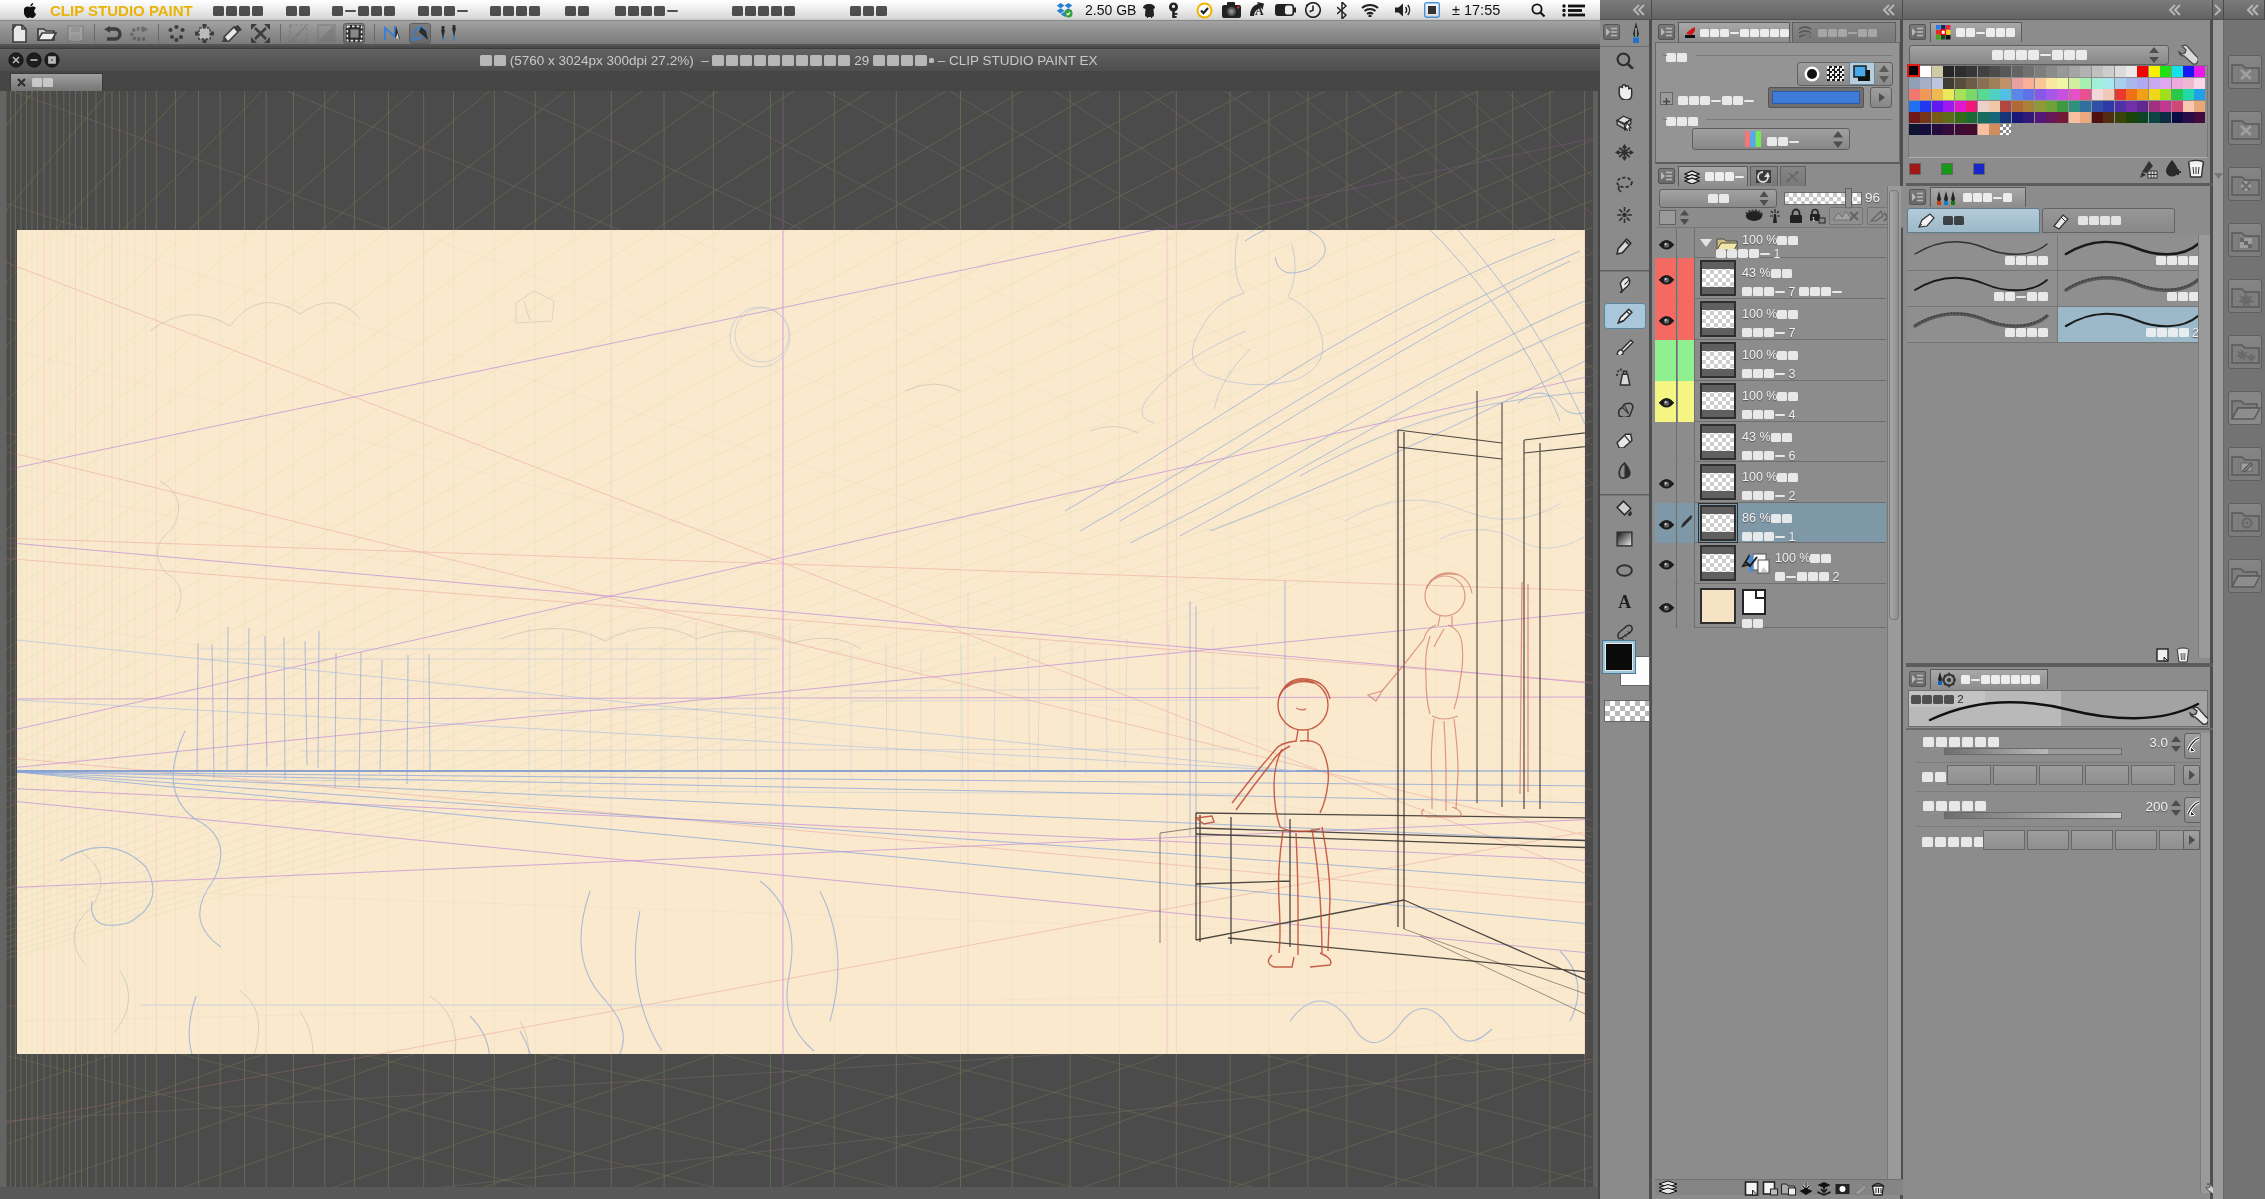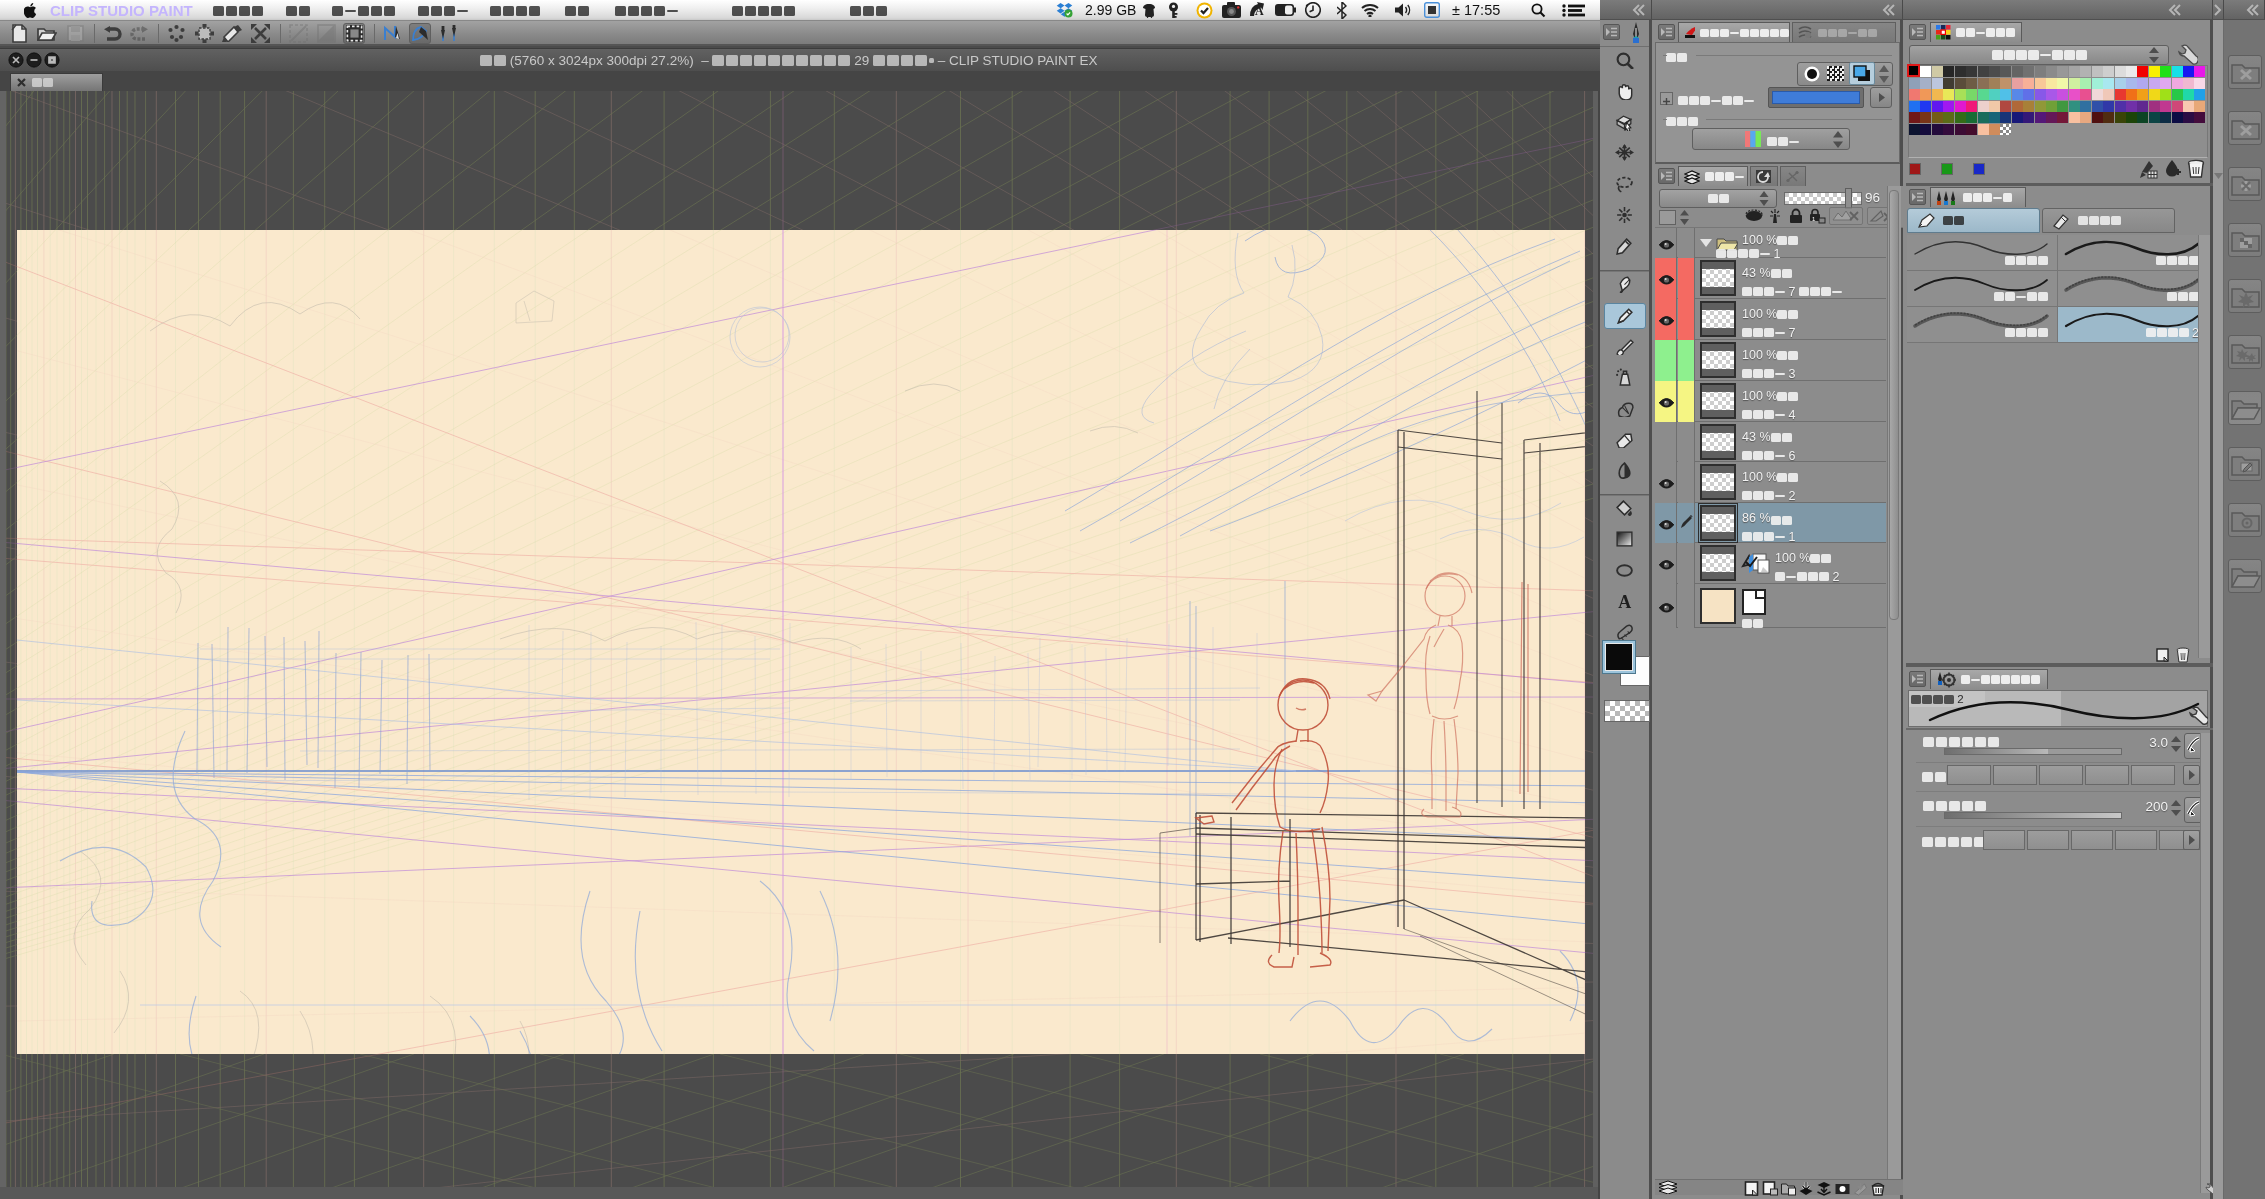--- a/index.html
+++ b/index.html
@@ -6,21 +6,21 @@
 .abs{position:absolute}
 #root{position:absolute;left:0;top:0;width:2265px;height:1199px}
 .jp{display:inline-flex;align-items:center}
 .jp i{display:inline-block;border-radius:1.5px}
 </style></head><body>
 <div id="root">
     <div class="abs" style="left:0;top:0;width:1600px;height:21px;background:linear-gradient(#ffffff,#f0f0f0 40%,#d8d8d8 90%,#c8c8c8);border-bottom:1px solid #888"></div>
     <svg class="abs" style="left:24px;top:3px" width="15" height="16" viewBox="0 0 15 16">
       <path fill="#111" d="M10.8 8.4c0-2 1.7-3 1.8-3.1-1-1.4-2.5-1.6-3-1.6-1.3-.1-2.5.7-3.1.7-.6 0-1.6-.7-2.7-.7C2.4 3.7 1 4.5.3 5.8c-1.4 2.4-.4 6 1 8 .7 1 1.5 2 2.5 2 1 0 1.4-.6 2.6-.6 1.2 0 1.6.6 2.7.6 1.1 0 1.8-1 2.5-2 .8-1.1 1.1-2.2 1.1-2.3 0 0-2-.8-2-3.1zM8.9 2.2c.5-.7.9-1.6.8-2.2-.8 0-1.7.5-2.3 1.2-.5.6-.9 1.5-.8 2.4.9 0 1.8-.7 2.3-1.4z" transform="scale(0.95)"></path>
     </svg>
-    <div class="abs" style="left:50px;top:1px;width:260px;height:19px;font-weight:bold;font-size:15px;color:#c4b5fd;display:flex;align-items:center">CLIP STUDIO PAINT</div>
+    <div class="abs" style="left:50px;top:1px;width:260px;height:19px;font-weight:bold;font-size:15px;color:#eab308;display:flex;align-items:center">CLIP STUDIO PAINT</div>
     <div class="abs" style="left:213px;top:3px;height:16px;display:flex;align-items:center">
       <span class="jp" style="gap:2px;position:relative;top:0px">
         <i style="width:11px;height:10px;background:#222222;opacity:0.78"></i>
         <i style="width:11px;height:10px;background:#222222;opacity:0.78"></i>
         <i style="width:11px;height:10px;background:#222222;opacity:0.78"></i>
         <i style="width:11px;height:10px;background:#222222;opacity:0.78"></i>
       </span>
     </div>
     <div class="abs" style="left:286px;top:3px;height:16px;display:flex;align-items:center">
       <span class="jp" style="gap:2px;position:relative;top:0px">
@@ -82,21 +82,21 @@
         <i style="width:11px;height:10px;background:#222222;opacity:0.78"></i>
         <i style="width:11px;height:10px;background:#222222;opacity:0.78"></i>
         <i style="width:11px;height:10px;background:#222222;opacity:0.78"></i>
       </span>
     </div>
     <svg class="abs" style="left:1056px;top:3px" width="17" height="15" viewBox="0 0 17 15">
       <path fill="#2a7fd4" d="M4.5 0 8.5 2.6 4.7 5.2 0.7 2.7zM12.5 0 16.3 2.6 12.4 5.2 8.5 2.6zM0.7 7.8 4.7 5.2 8.5 7.8 4.5 10.4zM8.5 7.8 12.4 5.2 16.3 7.8 12.5 10.4zM4.8 11.2 8.5 8.8 12.3 11.2 8.5 13.8z"></path>
       <circle cx="12.5" cy="10.5" r="4" fill="#35a235"></circle>
       <path d="M10.6 10.5l1.3 1.3 2.2-2.4" stroke="#fff" stroke-width="1.2" fill="none"></path>
     </svg>
-    <div class="abs" style="left:1085px;top:2px;font-size:14px;color:#111">2.99 GB</div>
+    <div class="abs" style="left:1085px;top:2px;font-size:14px;color:#111">2.50 GB</div>
 <svg class="abs" style="left:1141px;top:3px" width="16" height="15">
       <path d="M2 5c0-2 2-4 6-4s6 2 6 4l-1.5 1 .5 6c0 1-1 2-2 2l.3 2-1.8-2h-2l-1.7 2 .2-2c-1 0-2-1-2-2l.5-6z" fill="#222"></path>
     </svg>
 <svg class="abs" style="left:1167px;top:2px" width="13" height="17">
       <circle cx="6.5" cy="5" r="4.5" fill="#222"></circle>
       <circle cx="6.5" cy="4.4" r="1.6" fill="#eee"></circle>
       <rect x="5.2" y="8" width="2.6" height="8" fill="#222"></rect>
       <rect x="7" y="11" width="3.4" height="1.8" fill="#222"></rect>
       <rect x="7" y="14" width="2.6" height="1.8" fill="#222"></rect>
     </svg>
@@ -1338,21 +1338,21 @@
         <path d="M1 6 Q8.5 -3 16 6" fill="none" stroke="#1c1c1c" stroke-width="1"></path>
       </svg></div>
     <div class="abs" style="left:1679px;top:515px;width:14px;height:15px"><svg width="14" height="15">
         <path d="M2 13 Q3 8 6 6 L11 1 13 3 8 8 Q6 11 2 13z" fill="#2a2a2a"></path>
         <path d="M11 1q2-1 2 1" stroke="#2a2a2a" fill="none"></path>
       </svg></div>
     <div class="abs" style="left:1700px;top:505px;width:36px;height:36px;border:2px solid #2e2e2e;background:repeating-conic-gradient(#ffffff 0 25%,#cdcdcd 0 50%) 0 0/8px 8px"></div>
     <div class="abs" style="left:1702px;top:507px;width:32px;height:7px;background:#5f5f5f"></div>
     <div class="abs" style="left:1702px;top:532px;width:32px;height:7px;background:#5f5f5f"></div>
     <div class="abs" style="left:1698px;top:503px;width:40px;height:40px;border:1px solid #2e2e2e"></div>
-    <div class="abs" style="left:1742px;top:508px"><span style="display:inline-flex;align-items:flex-end;height:13px">
+    <div class="abs" style="left:1742px;top:508px"><span style="display:inline-flex;align-items:center;height:13px">
         <span style="font-size:12.5px;color:#f2f2f2;text-shadow:0 1px 1px #555;white-space:pre">86 %</span>
         <span class="jp" style="gap:1px;position:relative;top:0px">
           <i style="width:10px;height:9px;background:#f2f2f2;opacity:0.9"></i>
           <i style="width:10px;height:9px;background:#f2f2f2;opacity:0.9"></i>
         </span>
       </span></div>
     <div class="abs" style="left:1742px;top:527px"><span style="display:inline-flex;align-items:center;height:13px">
         <span class="jp" style="gap:1px;position:relative;top:0px">
           <i style="width:10px;height:9px;background:#f2f2f2;opacity:0.9"></i>
           <i style="width:10px;height:9px;background:#f2f2f2;opacity:0.9"></i>

